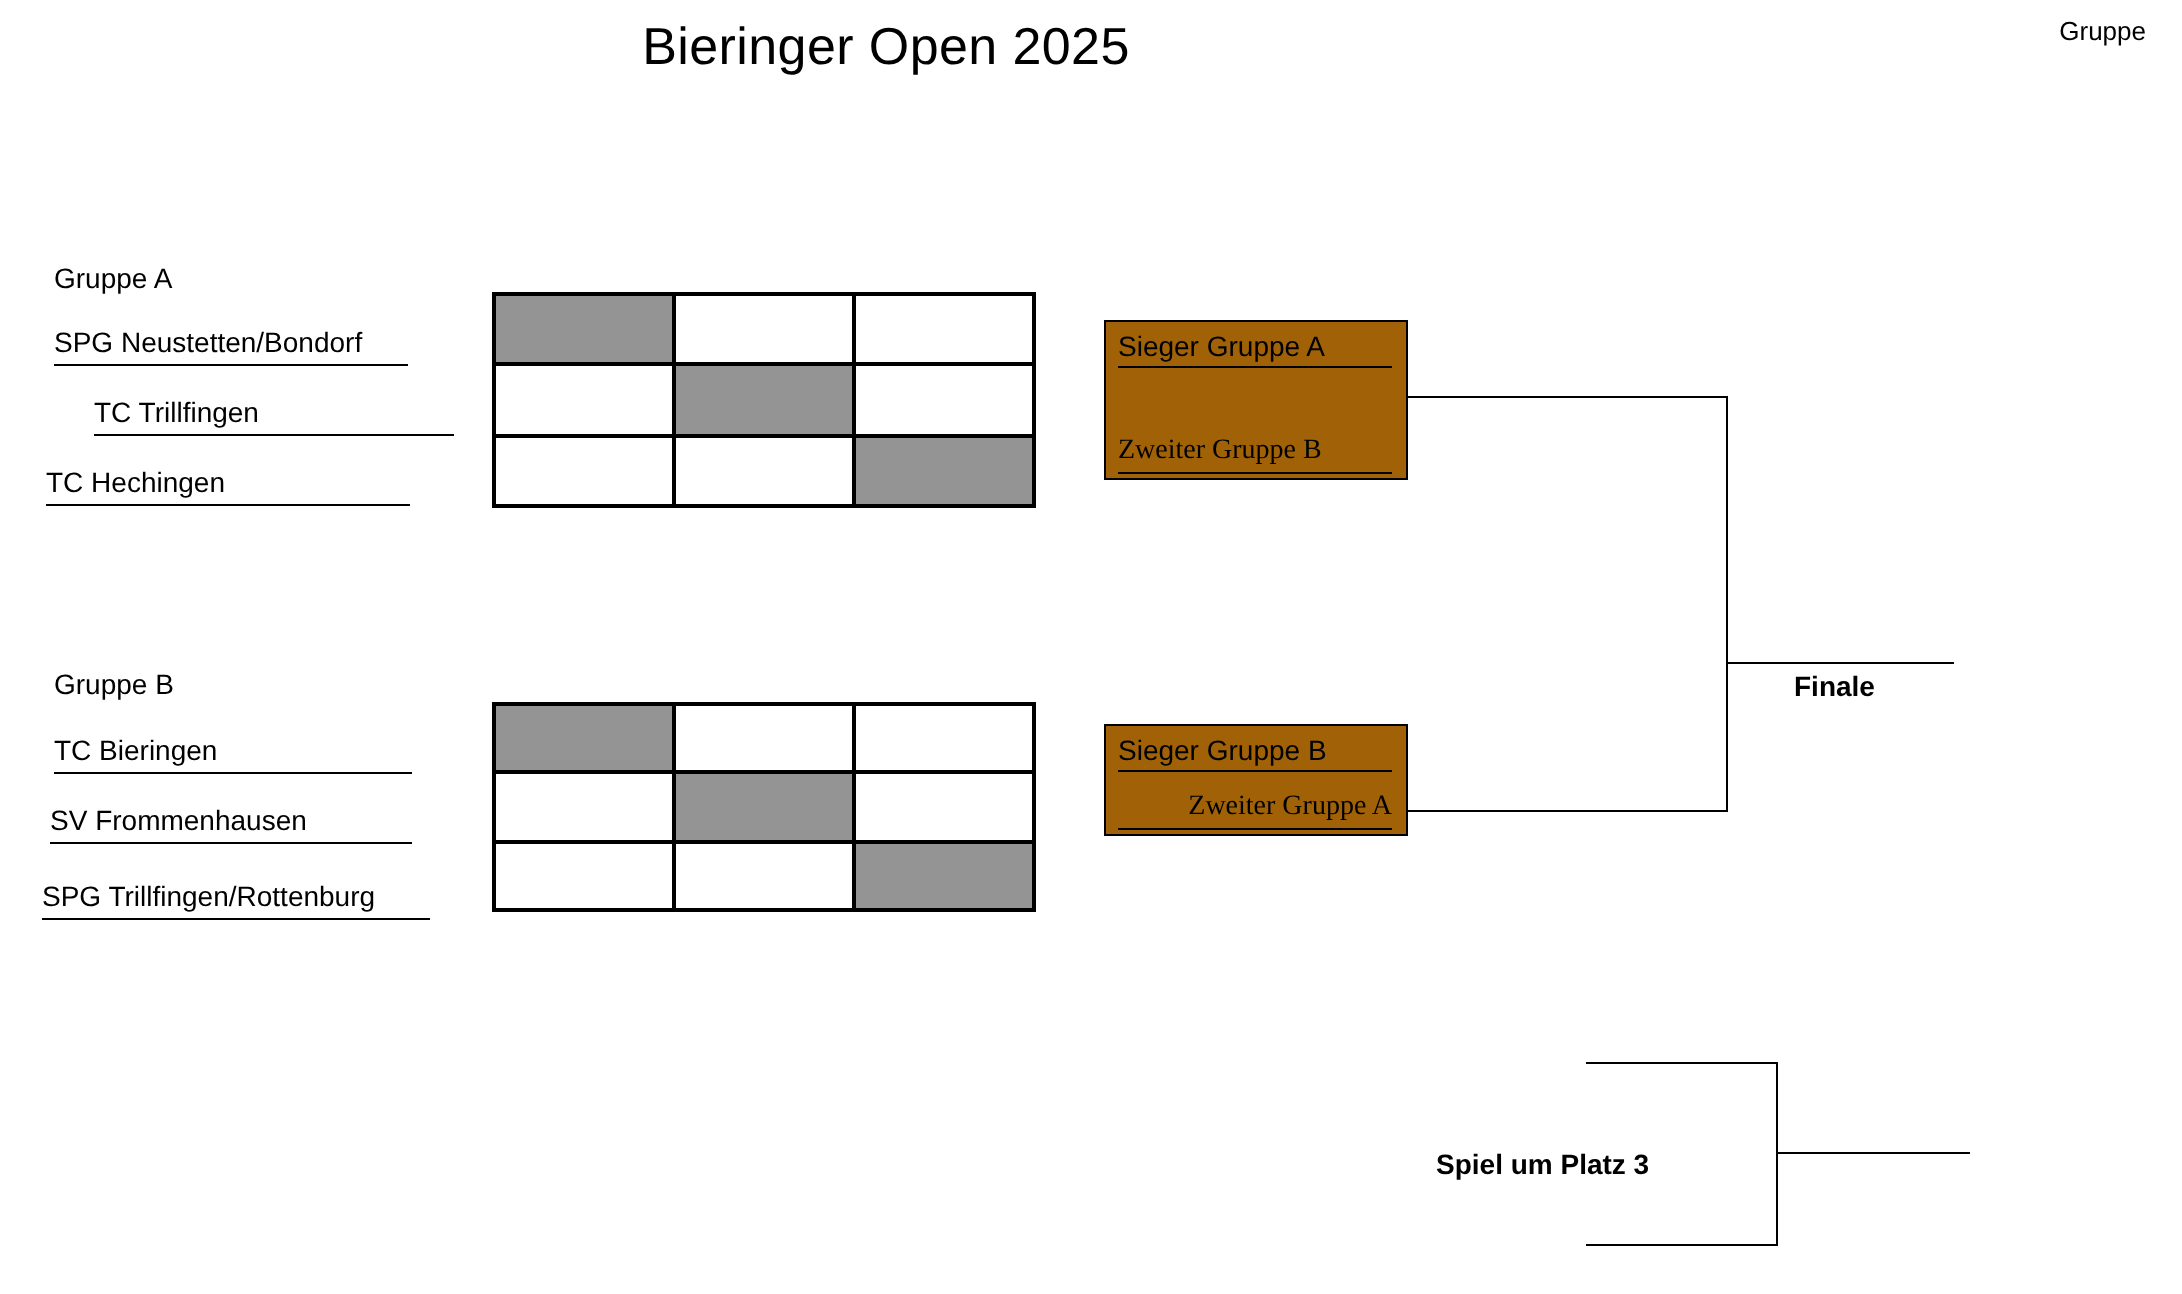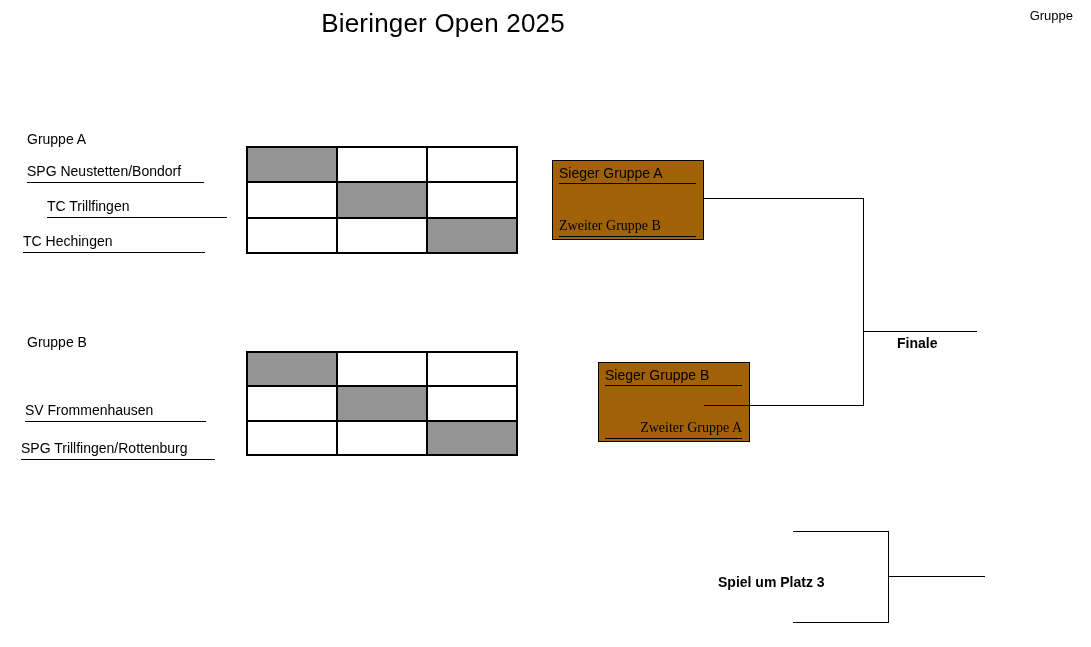--- a/index.html
+++ b/index.html
@@ -134,41 +134,42 @@
     <div class="cell"></div>
     <div class="cell diag"></div>
     <div class="cell"></div>
     <div class="cell"></div>
     <div class="cell"></div>
     <div class="cell diag"></div>
   </div>
 
   <div class="group-label" style="left:27px; top:334px;text-align:center;">Gruppe B</div>
 
+  <div class="team" style="left:27px; top:367px; width:179px;">TC Bieringen</div>
   <div class="team" style="left:25px; top:402px; width:181px;">SV Frommenhausen</div>
   <div class="team" style="left:21px; top:440px; width:194px;">SPG Trillfingen/Rottenburg</div>
 
   <div class="grid" style="left:246px; top:351px; width:272px; height:105px;">
     <div class="cell diag"></div>
     <div class="cell"></div>
     <div class="cell"></div>
     <div class="cell"></div>
     <div class="cell diag"></div>
     <div class="cell"></div>
     <div class="cell"></div>
     <div class="cell"></div>
     <div class="cell diag"></div>
   </div>
 
   <div class="sf-box" style="left:552px; top:160px; width:152px; height:80px;">
     <div class="sf-slot top" style="width:137px;">Sieger Gruppe A</div>
     <div class="sf-slot bottom" style="width:137px;">Zweiter Gruppe B</div>
   </div>
 
-  <div class="sf-box" style="left:552px; top:362px; width:152px; height:80px;margin-left:46px;">
+  <div class="sf-box" style="left:552px; top:362px; width:152px; height:56px;">
     <div class="sf-slot top" style="width:137px;">Sieger Gruppe B</div>
     <div class="sf-slot bottom" style="width:137px;text-align:right;">Zweiter Gruppe A</div>
   </div>
 
   <div class="hline" style="left:704px; top:198px; width:160px;"></div>
   <div class="hline" style="left:704px; top:405px; width:160px;"></div>
   <div class="vline" style="left:863px; top:198px; height:208px;"></div>
   <div class="hline" style="left:863px; top:331px; width:114px;"></div>
   <div class="stage-label" style="left:886px; top:335px;">Finale</div>
 

